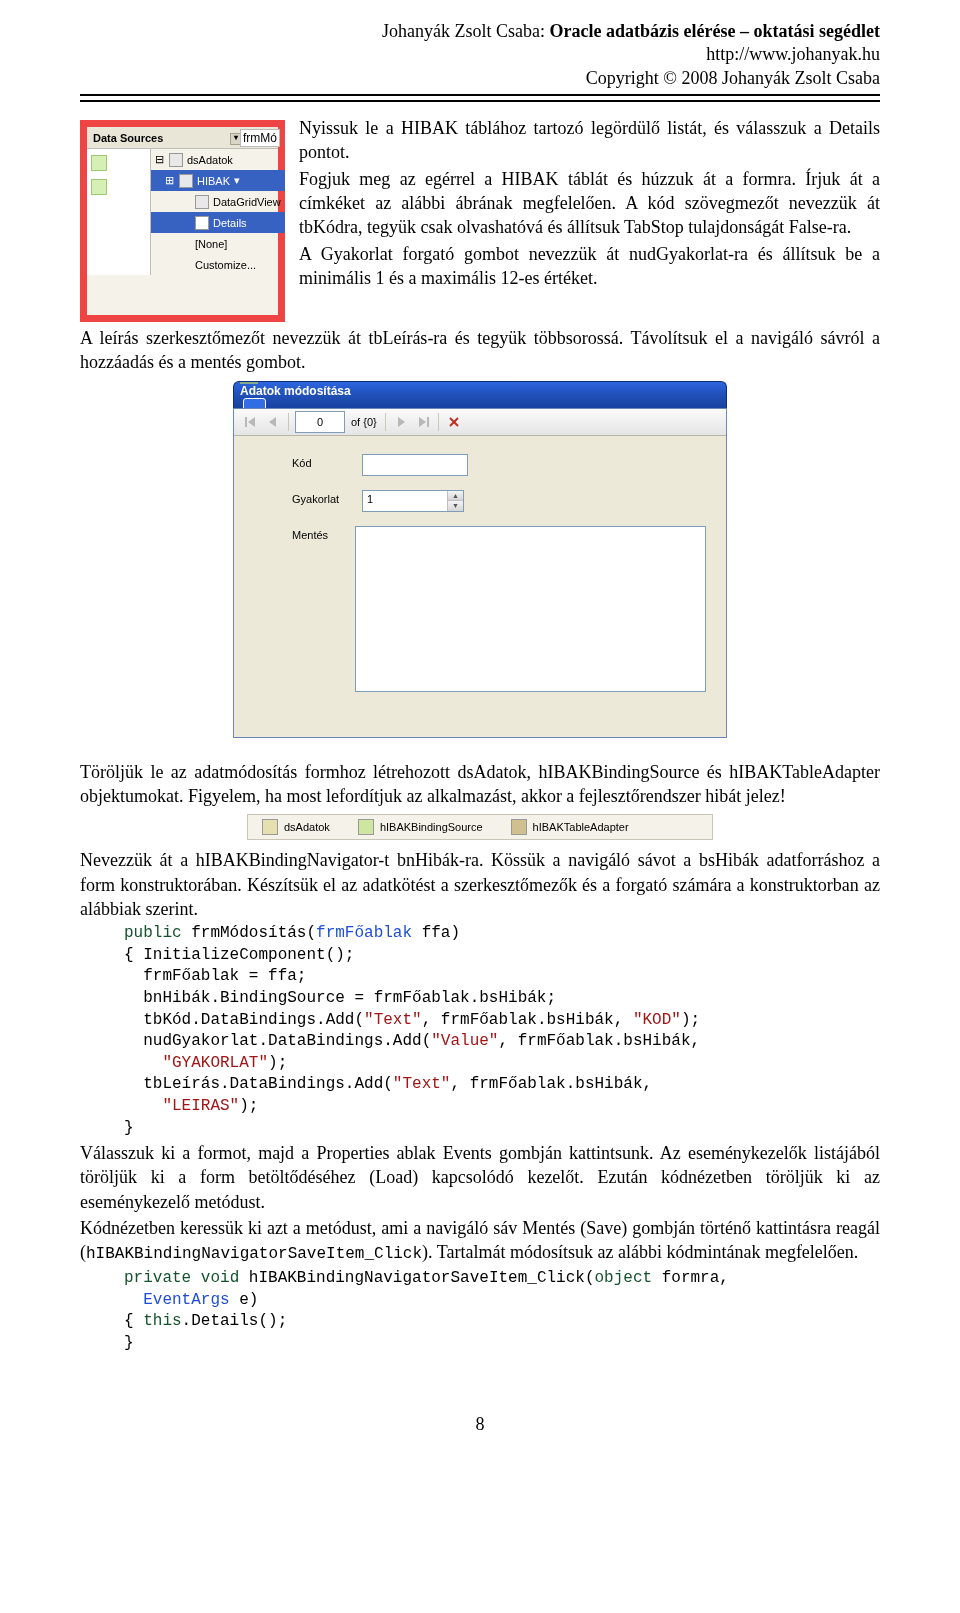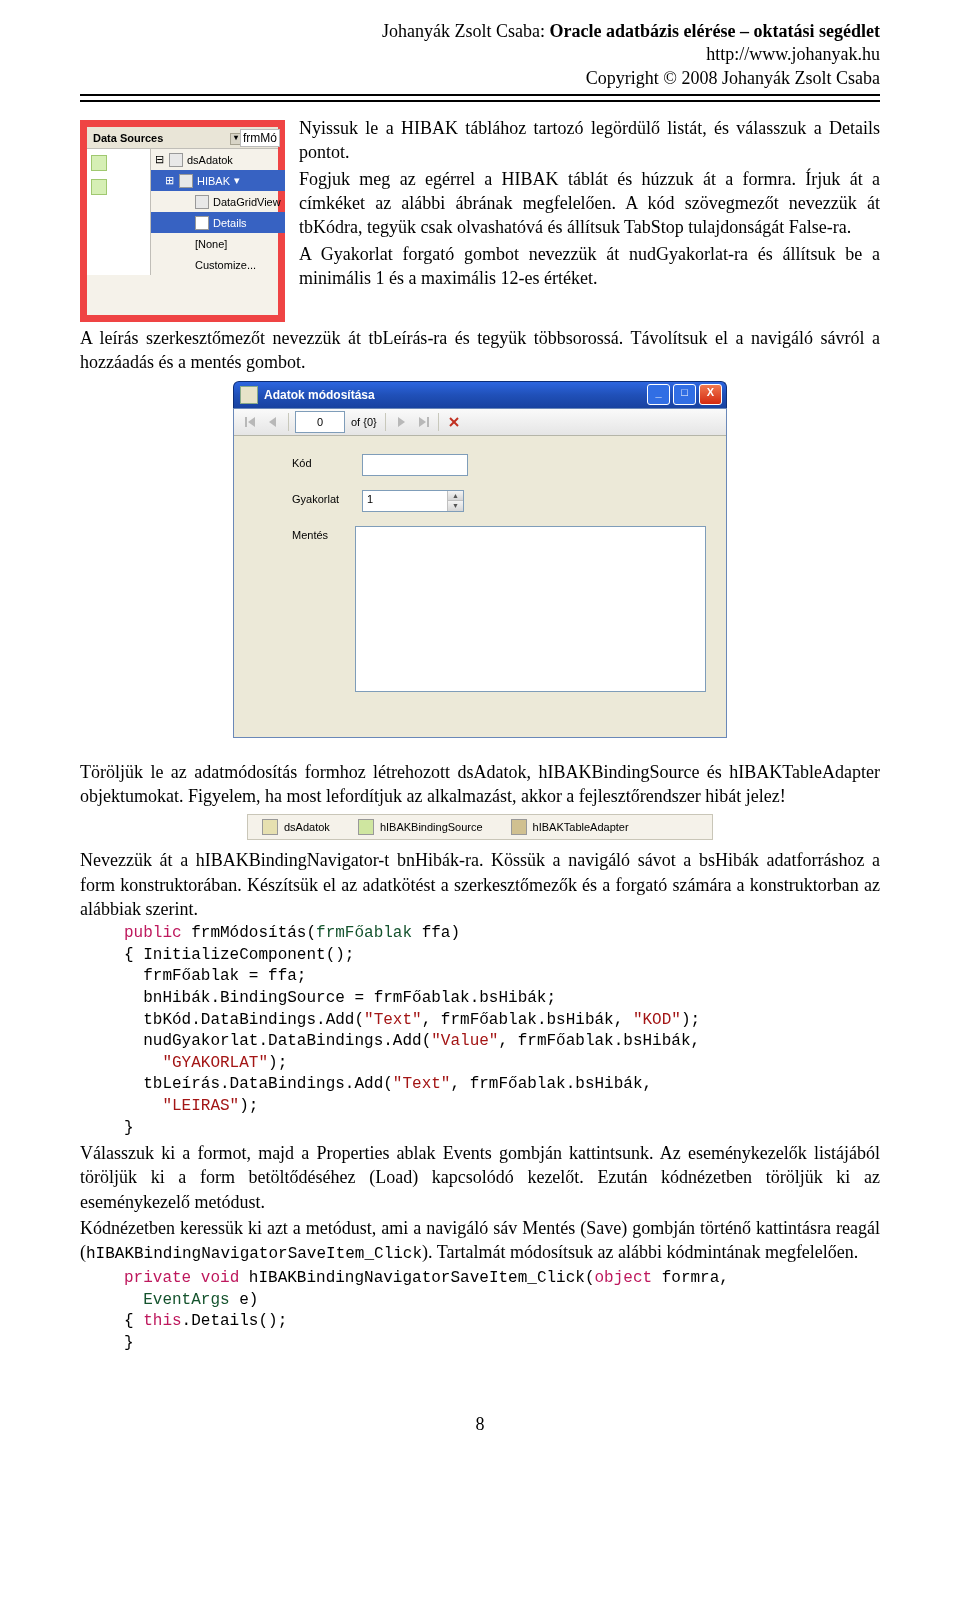--- a/index.html
+++ b/index.html
@@ -16,21 +16,21 @@
 .ds-tree .ico { width:14px; height:14px; display:inline-block; border:1px solid #a0c870; background:#d6efb5; margin-bottom:6px; }
 .ds-right { flex:1; }
 .ds-row { display:flex; align-items:center; padding:2px 4px; height:17px; }
 .ds-row.sel { background:#3762c2; color:#fff; }
 .ds-row .ind { width:14px; display:inline-block; }
 .ds-row .ico2 { width:12px; height:12px; display:inline-block; border:1px solid #999; background:#e8e8e8; margin-right:4px; }
 .frm-tag { position:absolute; top:2px; right:-2px; background:#fff; border:1px solid #bbb; font-size:12px; padding:1px 2px; }
 p.body { font-size:18px; line-height:1.35; margin:0 0 2px 0; text-align:justify; }
 .clear { clear:both; }
 .win { width:494px; margin:6px auto 22px auto; font-family:Tahoma,Arial,sans-serif; }
-.win-titlebar { height:26px; background:linear-gradient(to bottom,#2d66e0 0%,#2050b8 50%,#1842a0 100%); border:1px solid #0c2d77; border-bottom:none; display:flex; align-items:center; padding:0 4px 0 6px; color:#fff; font-weight:bold; font-size:12px; border-radius:6px 6px 0 0; }
+.win-titlebar { height:26px; background:linear-gradient(to bottom,#2d66e0 0%,#2050b8 50%,#1842a0 100%); border:1px solid #0c2d77; border-bottom:none; display:flex; padding:0 4px 0 6px; color:#fff; font-weight:bold; font-size:12px; border-radius:6px 6px 0 0;flex-direction:column; }
 .win-titlebar .app-icon { width:16px; height:16px; background:#e7e3c9; border:1px solid #8a8; margin-right:6px; }
 .win-titlebar .spacer { flex:1; }
 .win-titlebar .btn { width:21px; height:19px; margin-left:3px; border:1px solid #fff; border-radius:3px; font-size:11px; line-height:15px; text-align:center; font-family:Arial; font-weight:bold; }
 .win-titlebar .min { background:#316ee4; }
 .win-titlebar .max { background:#316ee4; }
 .win-titlebar .close { background:linear-gradient(to bottom,#f07850,#d42a10); cursor:pointer; }
 .win-body { border:1px solid #6a88b8; background:#ece9d8; height:328px; position:relative; }
 .nav-bar { height:26px; background:linear-gradient(to bottom,#fafafa,#e5e5e5); border-bottom:1px solid #b5b5a8; display:flex; align-items:center; padding:0 6px; font-size:11px; }
 .nav-bar .nb { width:20px; height:20px; display:flex; align-items:center; justify-content:center; margin:0 1px; color:#6b6b6b; cursor:pointer; }
 .nav-bar .nb.dis { color:#b8b8b8; cursor:default; }
@@ -49,22 +49,22 @@
 .spin-wrap .ud div { flex:1; background:linear-gradient(to bottom,#f4f4f4,#d6d6d6); border-left:1px solid #c0c0c0; font-size:7px; text-align:center; line-height:9px; color:#555; cursor:pointer; }
 .spin-wrap .ud div:first-child { border-bottom:1px solid #c0c0c0; }
 .ta { width:380px; height:160px; border:1px solid #7f9db9; background:#fff; resize:none; font-family:Tahoma; font-size:11px; }
 .comp-strip { width:464px; margin:6px auto 8px auto; height:24px; background:#f5f2ea; border:1px solid #c9c6b8; font-family:Tahoma,Arial,sans-serif; font-size:11px; display:flex; align-items:center; }
 .comp-strip .cell { display:flex; align-items:center; padding:0 14px; }
 .comp-strip .cic { width:14px; height:14px; margin-right:6px; border:1px solid #999; }
 .comp-strip .cic.c1 { background:#e6e0b0; }
 .comp-strip .cic.c2 { background:#cfe6a0; }
 .comp-strip .cic.c3 { background:#d0c090; }
 pre.code { font-family:Consolas,"Courier New",monospace; font-size:16px; margin:2px 0 2px 44px; white-space:pre; line-height:1.35; }
-.kw { color:#be185d; }
-.tp { color:#14532d; }
+.kw { color:#14532d; }
+.tp { color:#1d4ed8; }
 .str { color:#a31515; }
 .pg-num { text-align:center; font-size:18px; margin-top:60px; }
 </style>
 </head>
 <body>
 
 <div class="header-block">
   <div class="title-line">
     <span>Johanyák Zsolt Csaba:</span>
     <b>Oracle adatbázis elérése – oktatási segédlet</b>

